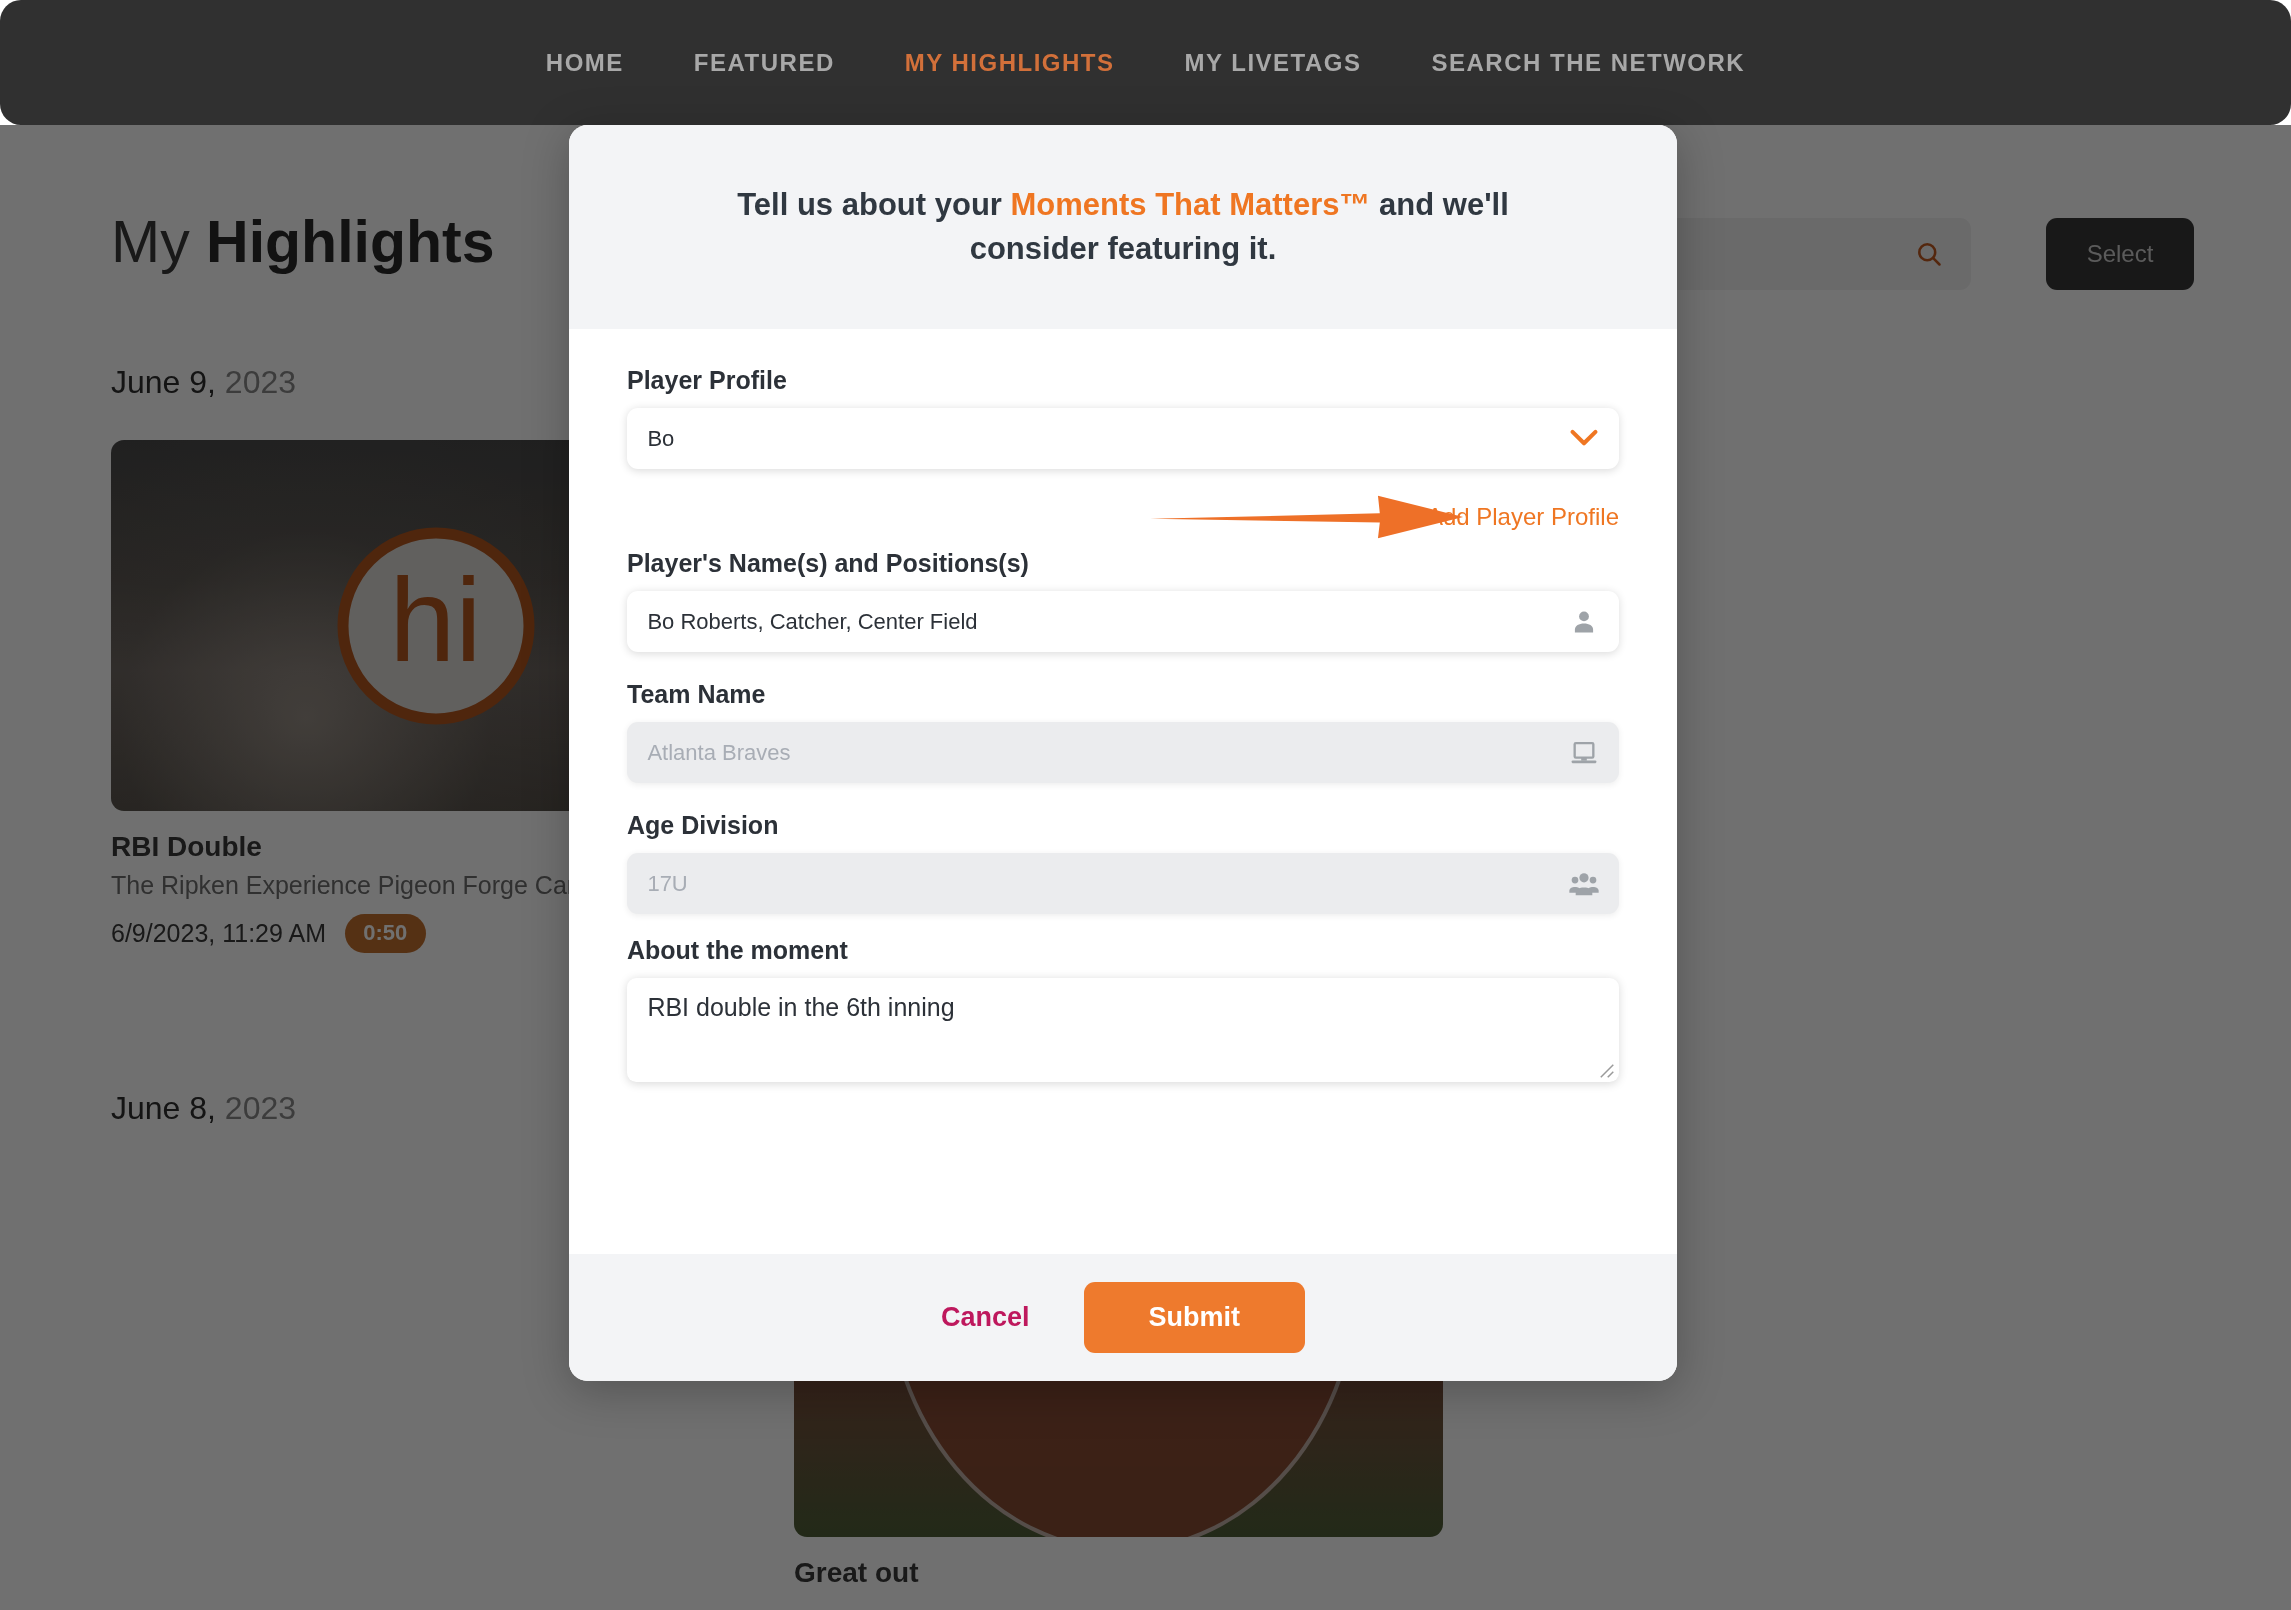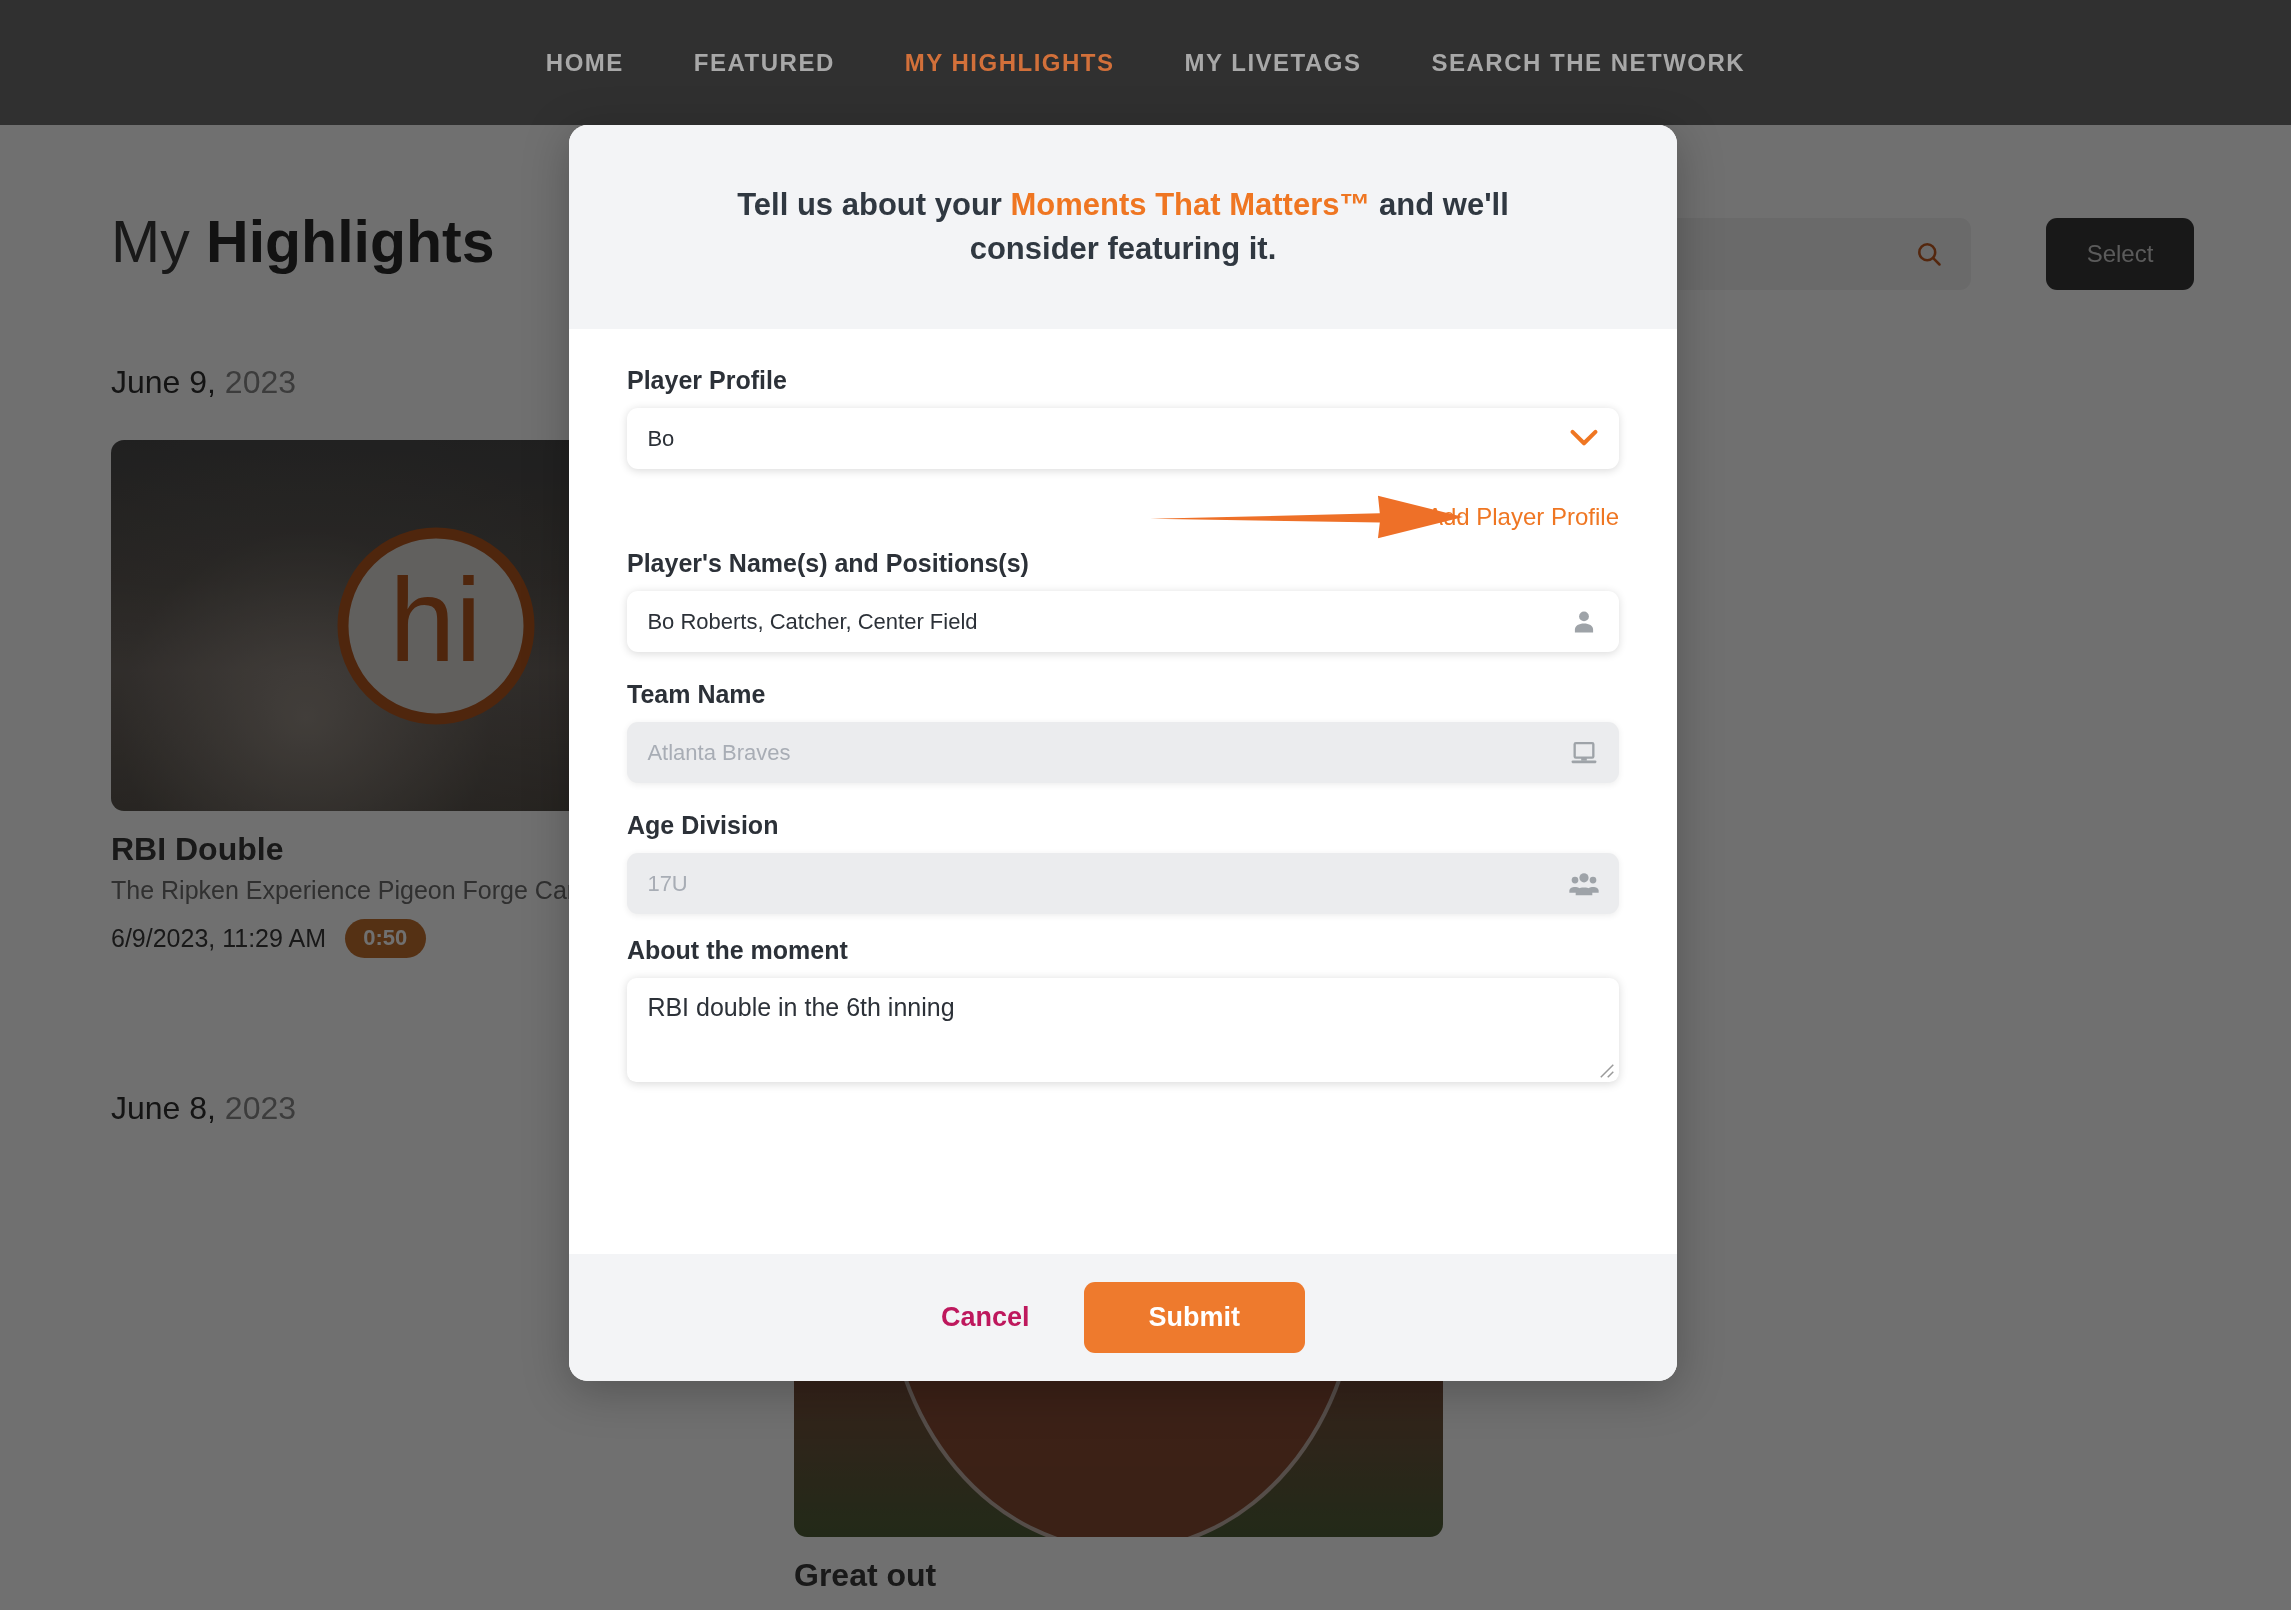--- a/index.html
+++ b/index.html
@@ -15,20 +15,21 @@
   .page {
     position: absolute; inset: 0;
     background: #ffffff;
   }
   .navbar {
     position: absolute; top: 0; left: 0;
     width: 2291px; height: 125px;
     background: #303030;
     display: flex; align-items: center; justify-content: center;
     gap: 0px;
+    border-radius: 21px;
   }
   .nav-item {
     font-size: 24px; font-weight: 700; letter-spacing: 1.5px;
     color: #a8a8a8; text-transform: uppercase;
     padding: 0 35px; cursor: pointer;
     white-space: nowrap;
   }
   .nav-item.active { color: #d2703a; }
 
   .content { position: absolute; top: 125px; left: 0; width: 2291px; height: 1485px; background: #fff; }
@@ -108,21 +109,21 @@
   }
   .thumb-field2::after {
     content: "";
     position: absolute; left: 14%; top: -48%;
     width: 72%; height: 150%;
     border-radius: 50%;
     background: rgba(140,75,52,.9);
     border: 4.6px solid rgba(220,220,215,.7);
   }
   .card-title {
-    font-size: 32px; font-weight: 700; color: #3a3a3a;
+    font-size: 28px; font-weight: 700; color: #3a3a3a;
     margin-top: 20.4px; white-space: nowrap;
   }
   .card-sub {
     font-size: 25px; color: #6e6e6e; line-height: 1.28; margin-top: 5.6px;
     max-width: 594px;
   }
   .card-meta { margin-top: 13px; display: flex; align-items: center; gap: 18.6px; }
   .card-time { font-size: 25px; color: #3a3a3a; white-space: nowrap; }
   .dur-badge {
     background: #c2702f; color: #ffffff; font-size: 22px; font-weight: 600;

